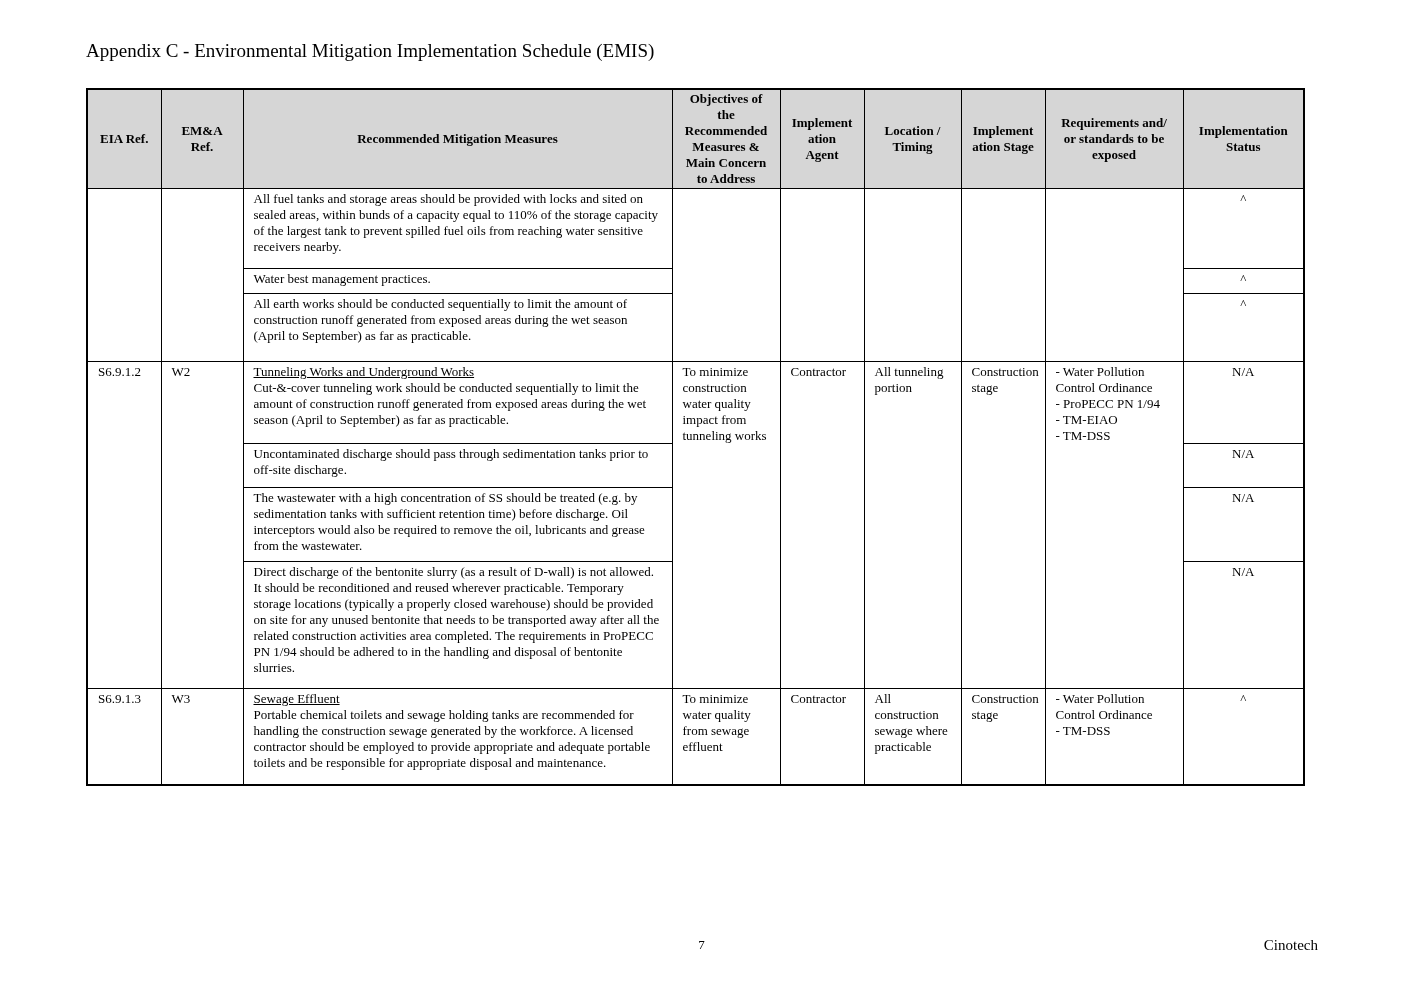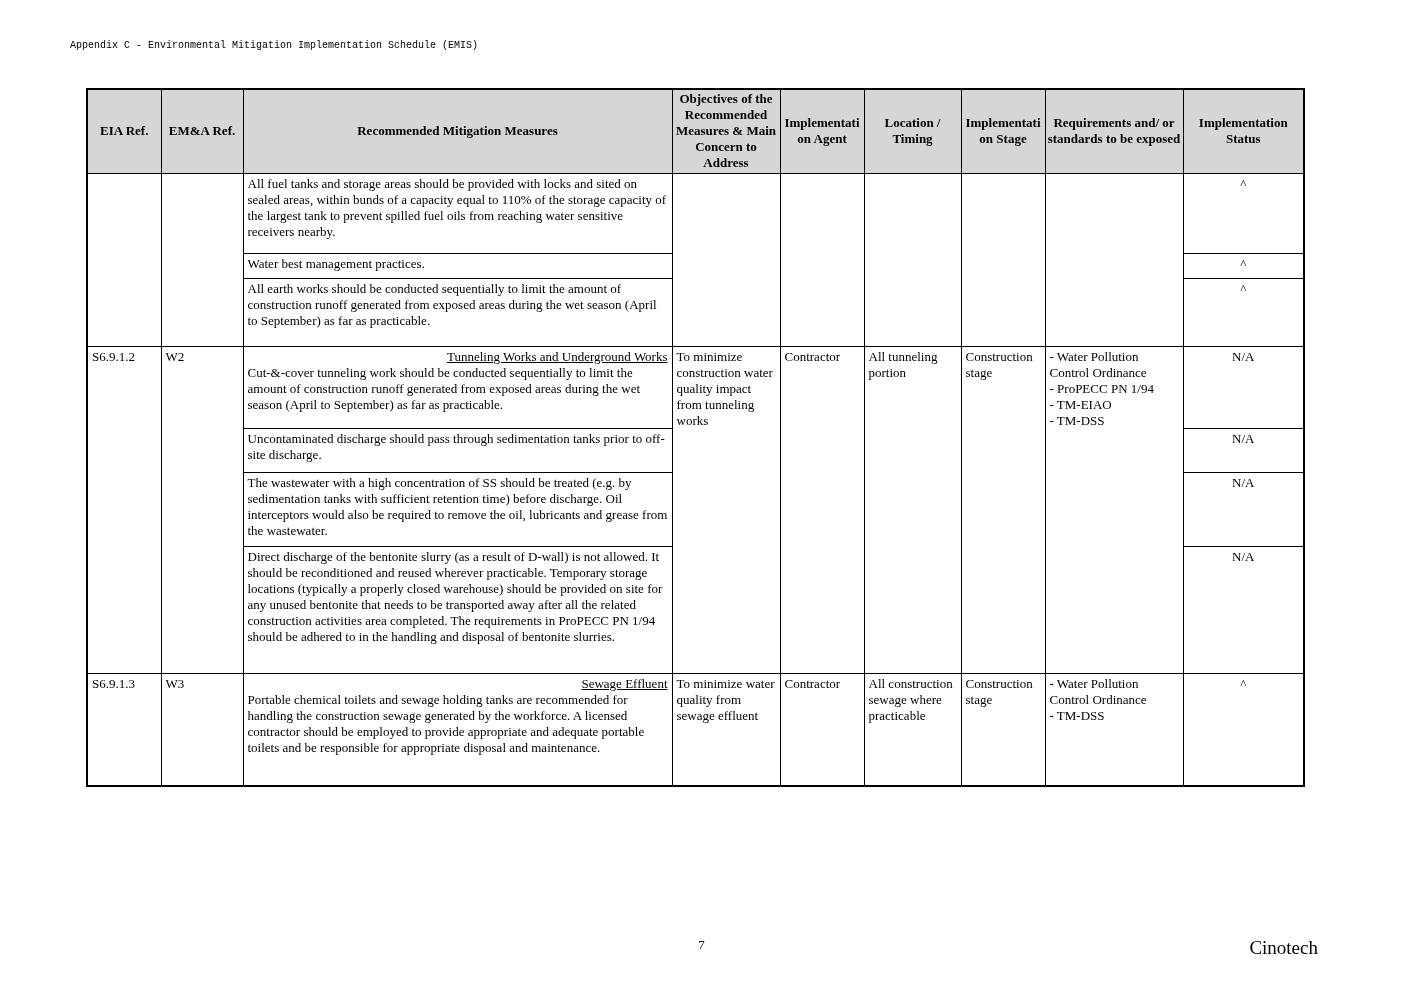--- a/index.html
+++ b/index.html
@@ -5,71 +5,70 @@
   * { margin: 0; padding: 0; box-sizing: border-box; }
   html, body {
     width: 1403px; height: 992px;
     background: #ffffff;
     font-family: "Liberation Serif", serif;
     color: #000;
     position: relative;
   }
   .doc-title {
     position: absolute;
-    left: 70px; top: 40px;
-    font-size: 10px;
-    font-family: Liberation Mono, monospace;
+    left: 86px; top: 40px;
+    font-size: 19px;
   }
   table.emis {
     position: absolute;
     left: 86px; top: 88px;
     width: 1217px;
     border-collapse: collapse;
     table-layout: fixed;
     border: 2px solid #000;
     font-size: 13px;
     line-height: 16px;
   }
   table.emis th, table.emis td {
     border: 1px solid #000;
     vertical-align: top;
-    padding: 2px 4px;
+    padding: 2px 10px;
   }
   table.emis th {
     background: #d6d6d6;
     vertical-align: middle;
     text-align: center;
     font-weight: bold;
-    padding: 1px 2px;
+    padding: 1px 10px;
     overflow-wrap: break-word;
   }
   td.c { }
   td.l { text-align: left; }
-  .heading-underline { text-decoration: underline; text-align: right; }
+  .heading-underline { text-decoration: underline; }
   .req { white-space: pre-line; }
   .status { text-align: center; }
   tr.h-header   { height: 84px; }
   tr.h-r1a { height: 80px; }
   tr.h-r1b { height: 25px; }
   tr.h-r1c { height: 68px; }
   tr.h-r2a { height: 82px; }
   tr.h-r2b { height: 44px; }
   tr.h-r2c { height: 74px; }
   tr.h-r2d { height: 127px; }
-  tr.h-r3  { height: 113px; margin-left: 21px; }
+  tr.h-r3  { height: 96px; margin-left: 21px; }
   .footer-page {
     position: absolute;
     left: 0; top: 937px; width: 100%;
     text-align: center;
     font-size: 13px;
   }
   .footer-brand {
     position: absolute;
     right: 85px; top: 937px;
-    font-size: 19px;
+    font-size: 15px;
   }
 </style>
 </head>
 <body>
 
 <div class="doc-title">Appendix C - Environmental Mitigation Implementation Schedule (EMIS)</div>
 
 <table class="emis">
   <colgroup>
     <col style="width:74px">

